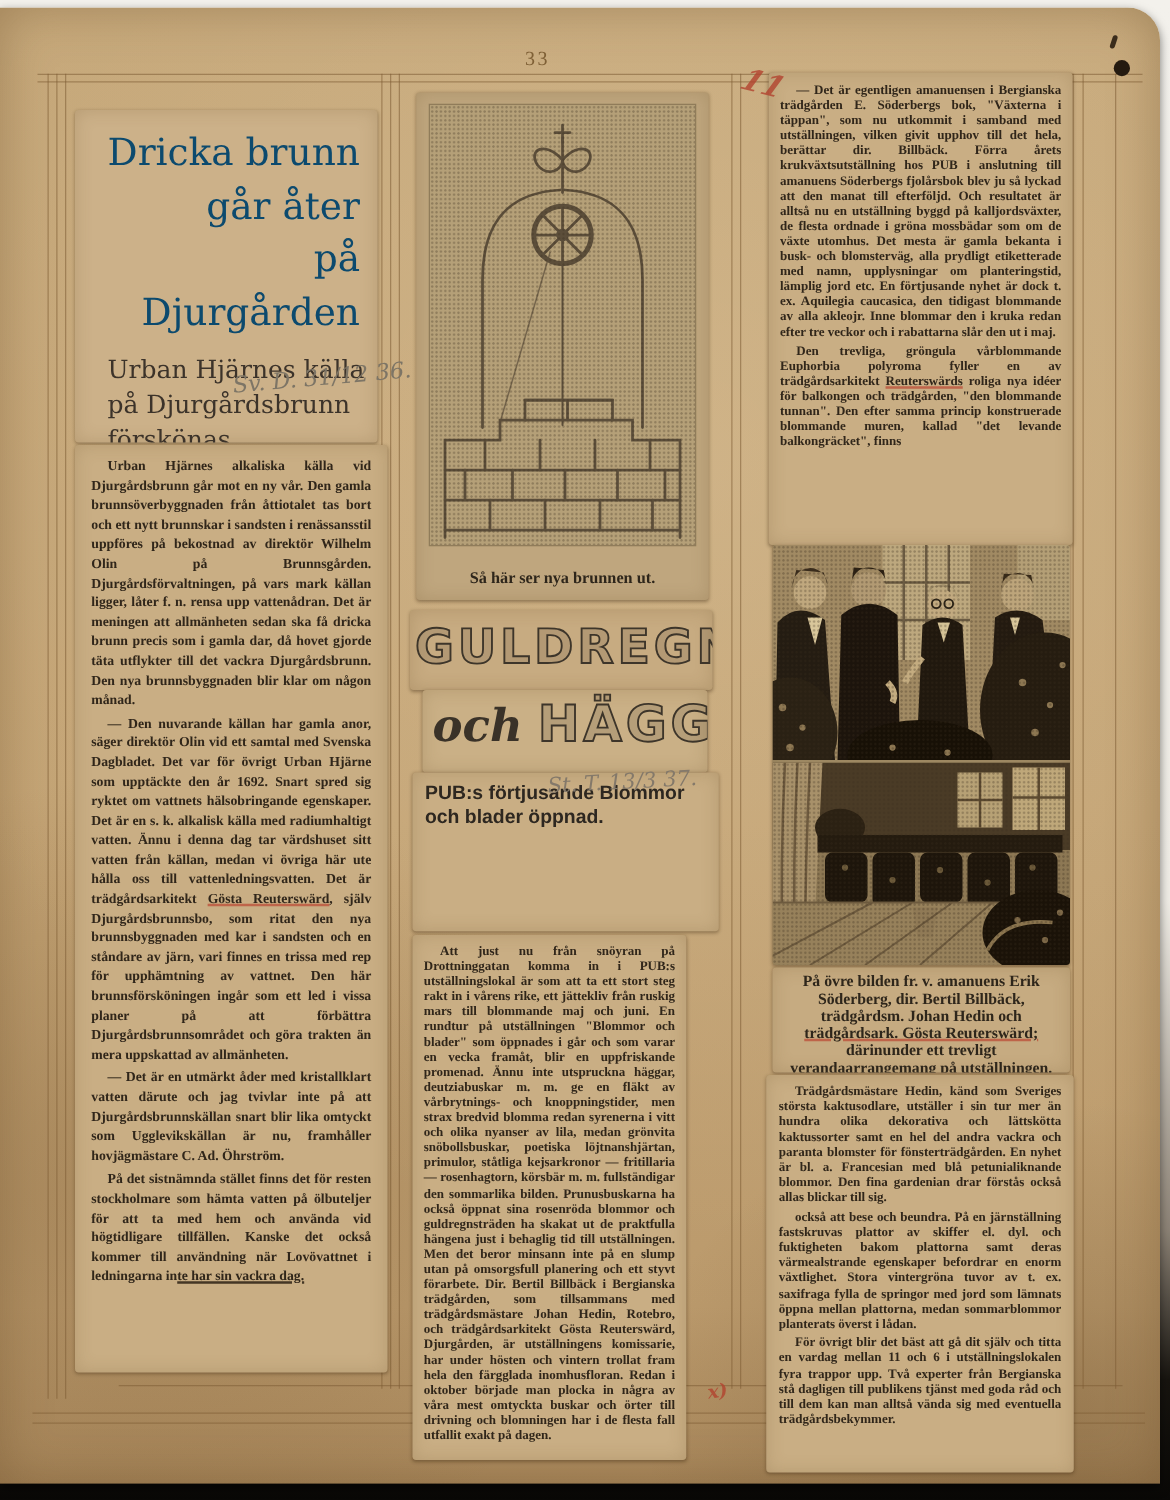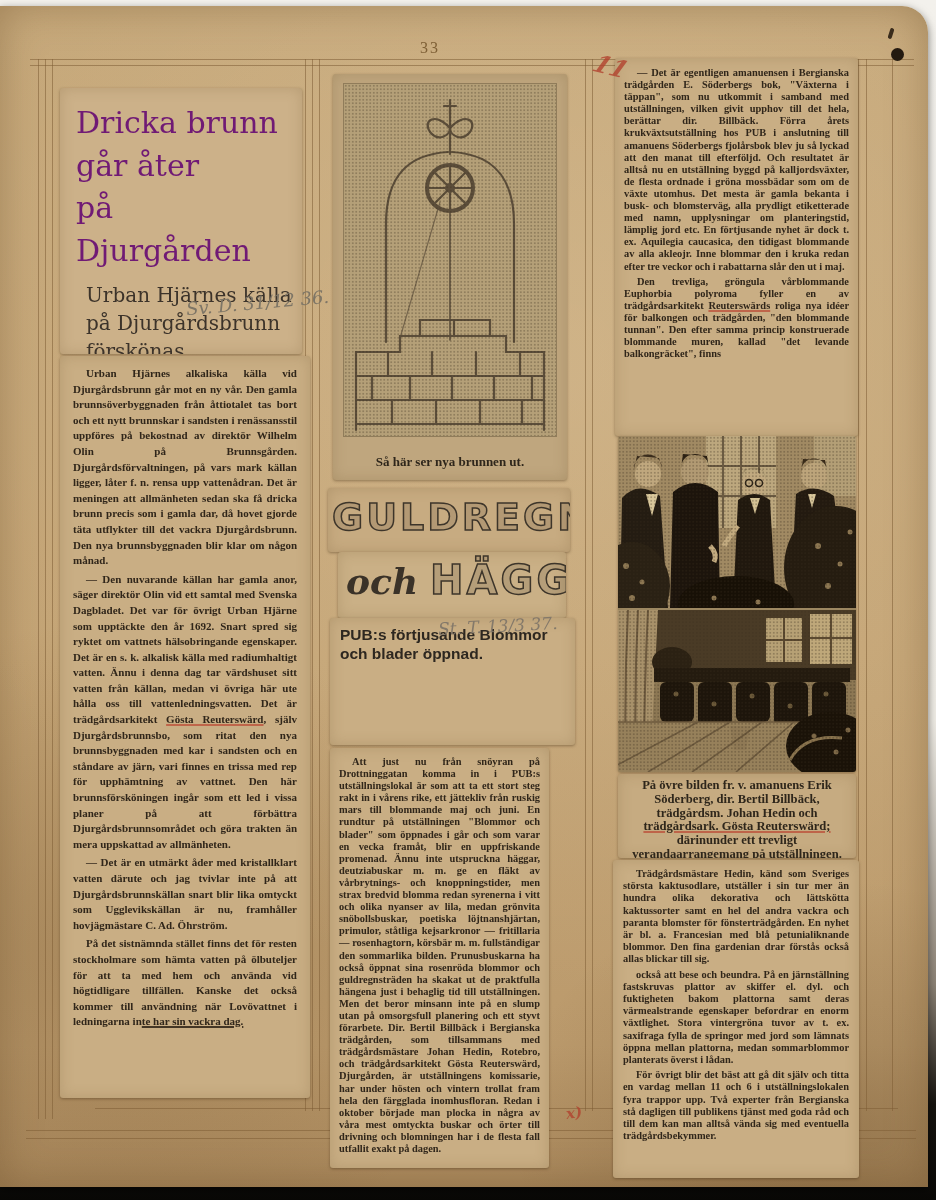--- a/index.html
+++ b/index.html
@@ -60,21 +60,21 @@
     <div class="vline" style="top:53px;bottom:76px;left:866px;"></div>
     <div class="vline" style="top:53px;bottom:76px;left:892px;"></div>
 
     <div style="position:absolute;left:420px;top:33px;z-index:1;font-size:16px;color:#7f6036;letter-spacing:2px;">33</div>
 
     <div style="position:absolute;z-index:3;left:891px;top:42px;width:13px;height:13px;border-radius:50%;background:#241a10;"></div>
     <div style="position:absolute;z-index:3;left:889px;top:22px;width:4px;height:11px;border-radius:2px;background:#3a2c1c;transform:rotate(18deg);"></div>
   </div>
 
   <div class="clip" style="left:60px;top:88px;width:242px;height:266px;background:#ccb189;">
-    <div style="padding:14px 14px 0 16px;font-family:'DejaVu Serif',serif;color:#701a75;font-size:30px;line-height:1.42;">
+    <div style="padding:14px 14px 0 16px;font-family:'DejaVu Serif',serif;color:#0c4a6e;font-size:30px;line-height:1.42;text-align:right;">
       <div>Dricka brunn</div>
       <div>går åter</div>
       <div>på Djurgården</div>
     </div>
     <div style="padding:10px 10px 0 26px;font-family:'DejaVu Serif',serif;color:#3c332a;font-size:20px;line-height:1.38;">
       <div>Urban Hjärnes källa</div>
       <div>på Djurgårdsbrunn</div>
       <div>förskönas.</div>
     </div>
   </div>

